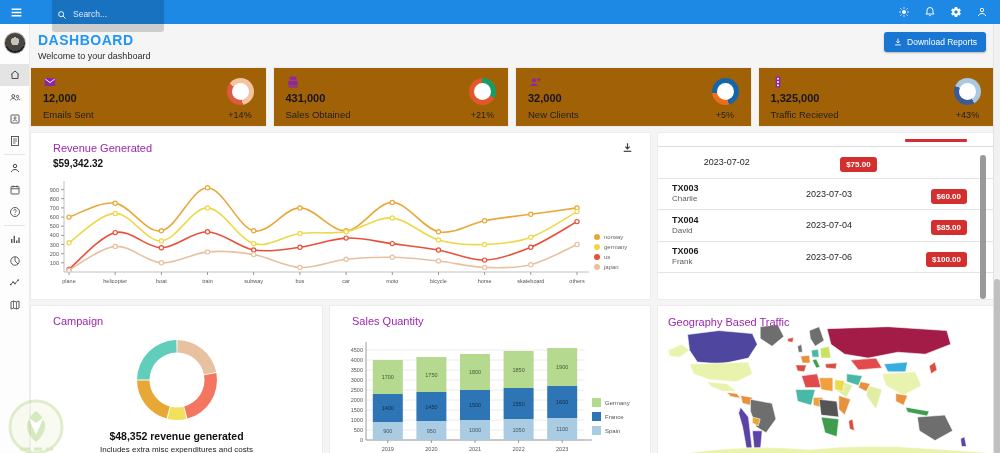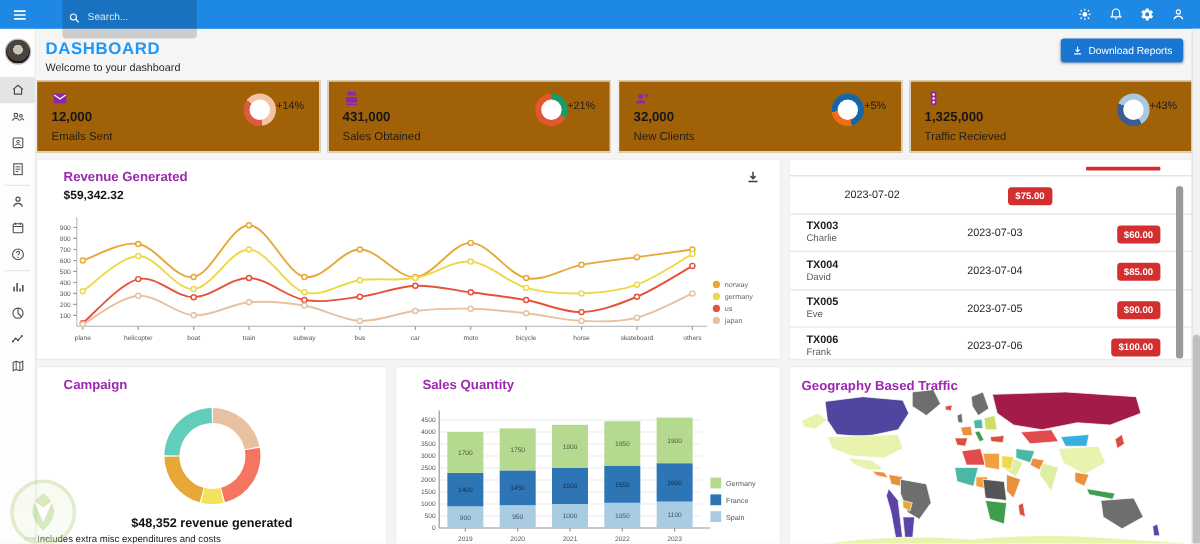--- a/index.html
+++ b/index.html
@@ -37,29 +37,29 @@
   .dl-btn{background:#1976d2;color:#fff;border:none;border-radius:3px;cursor:pointer;
     font-size:8.5px;font-weight:normal;padding:5px 9px;display:flex;align-items:center;gap:4px;
     font-family:"Liberation Sans",sans-serif;box-shadow:0 1px 2px rgba(0,0,0,.25)}
   .stats-row{display:flex;gap:6px;margin:0 6px 0 0}
   .stat-card{flex:1;background:#a16207;border:1px solid #ececec;height:60px;box-sizing:border-box;
     display:flex;justify-content:space-between;padding:7px 12px 5px}
   .stat-left{display:flex;flex-direction:column;gap:3px}
   .stat-left .ic{color:#8e24aa}
   .stat-value{font-size:11px;font-weight:bold;color:#161616}
   .stat-label{font-size:9.5px;color:#1d1d1d;margin-top:2px}
-  .stat-right{display:flex;flex-direction:row;justify-content:flex-start;padding-top:3px}
+  .stat-right{display:flex;flex-direction:column;align-items:center;justify-content:flex-start;padding-top:3px}
   .ring{width:27px;height:27px;border-radius:50%;position:relative}
   .ring::after{content:"";position:absolute;inset:5px;background:#fff;border-radius:50%}
   .stat-delta{font-size:9px;color:#1d1d1d;margin-top:5px}
   .mid-row{display:flex;gap:6px;margin:5px 6px 0 0;height:168px}
   .panel{background:#fff;border:1px solid #ececec;box-sizing:border-box;position:relative;overflow:hidden}
   .revenue{width:621px}
   .transactions{flex:1}
-  .panel-title{font-size:11px;font-weight:bold;color:#9c27b0}
+  .panel-title{font-size:11px;font-weight:normal;color:#9c27b0}
   .rev-head{position:absolute;top:9px;left:22px}
   .rev-amount{font-size:10px;color:#141414;margin-top:4px;font-weight:bold}
   .rev-dl{position:absolute;top:8px;right:16px;color:#3c3c3c;cursor:pointer}
   .rev-chart{position:absolute;left:8px;top:44px}
   
   .tx-partial{height:13px;border-bottom:1px solid #dcdcdc;position:relative}
   .tx-partial .clip-badge{position:absolute;right:26px;bottom:4px;width:62px;height:3px;
     background:#d32f2f;border-radius:1px}
   .tx-row{height:30.5px;display:grid;grid-template-columns:1.15fr 1fr .95fr;align-items:center;
     padding:0 26px 0 14px;border-bottom:1px solid #e4e4e4}
@@ -72,21 +72,21 @@
     border-radius:3px;cursor:pointer}
   
   .bottom-row{display:flex;gap:6px;margin:5px 6px 0 0;height:168px}
   .campaign{width:293px}
   .sales{width:322px}
   .geo{flex:1}
   .campaign .panel-title{position:absolute;top:9px;left:22px}
   .donut-wrap{position:absolute;top:26px;left:0;right:0;display:flex;justify-content:center}
   .camp-total{position:absolute;top:124px;left:0;right:0;text-align:center;
     font-size:10.5px;font-weight:bold;color:#111}
-  .camp-note{position:absolute;top:139px;left:0;right:0;font-size:8px;color:#222}
+  .camp-note{position:absolute;top:139px;left:0;right:0;text-align:center;font-size:8px;color:#222}
   .sales .panel-title{position:absolute;top:9px;left:22px}
   .sales-chart{position:absolute;left:4px;top:28px}
   .geo .panel-title{position:absolute;top:10px;left:10px;z-index:2}
   .geo-map{position:absolute;left:4px;top:18px}
   
   .pagebar{position:absolute;right:0;top:24px;width:6px;bottom:0;background:#f1f1f1;
     border-left:1px solid #e2e2e2;z-index:30}
   .pagebar .thumb{position:absolute;left:0;right:0;top:255px;height:175px;background:#c0c0c0;
     border-radius:3px;cursor:pointer}
   
@@ -450,28 +450,20 @@
   <div class="tx-row">
     <div>
       <div class="tx-id">TX004</div>
       <div class="tx-user">David</div>
     </div>
     <div class="tx-date">2023-07-04</div>
     <div class="tx-amt"><span class="badge">$85.00</span></div>
   </div>
   <div class="tx-row">
     <div>
-      <div class="tx-id">TX005</div>
-      <div class="tx-user">Eve</div>
-    </div>
-    <div class="tx-date">2023-07-05</div>
-    <div class="tx-amt"><span class="badge">$90.00</span></div>
-  </div>
-  <div class="tx-row">
-    <div>
       <div class="tx-id">TX006</div>
       <div class="tx-user">Frank</div>
     </div>
     <div class="tx-date">2023-07-06</div>
     <div class="tx-amt"><span class="badge">$100.00</span></div>
   </div>
         </div>
       <div class="tx-scroll"></div>
     </section>
   </div>

